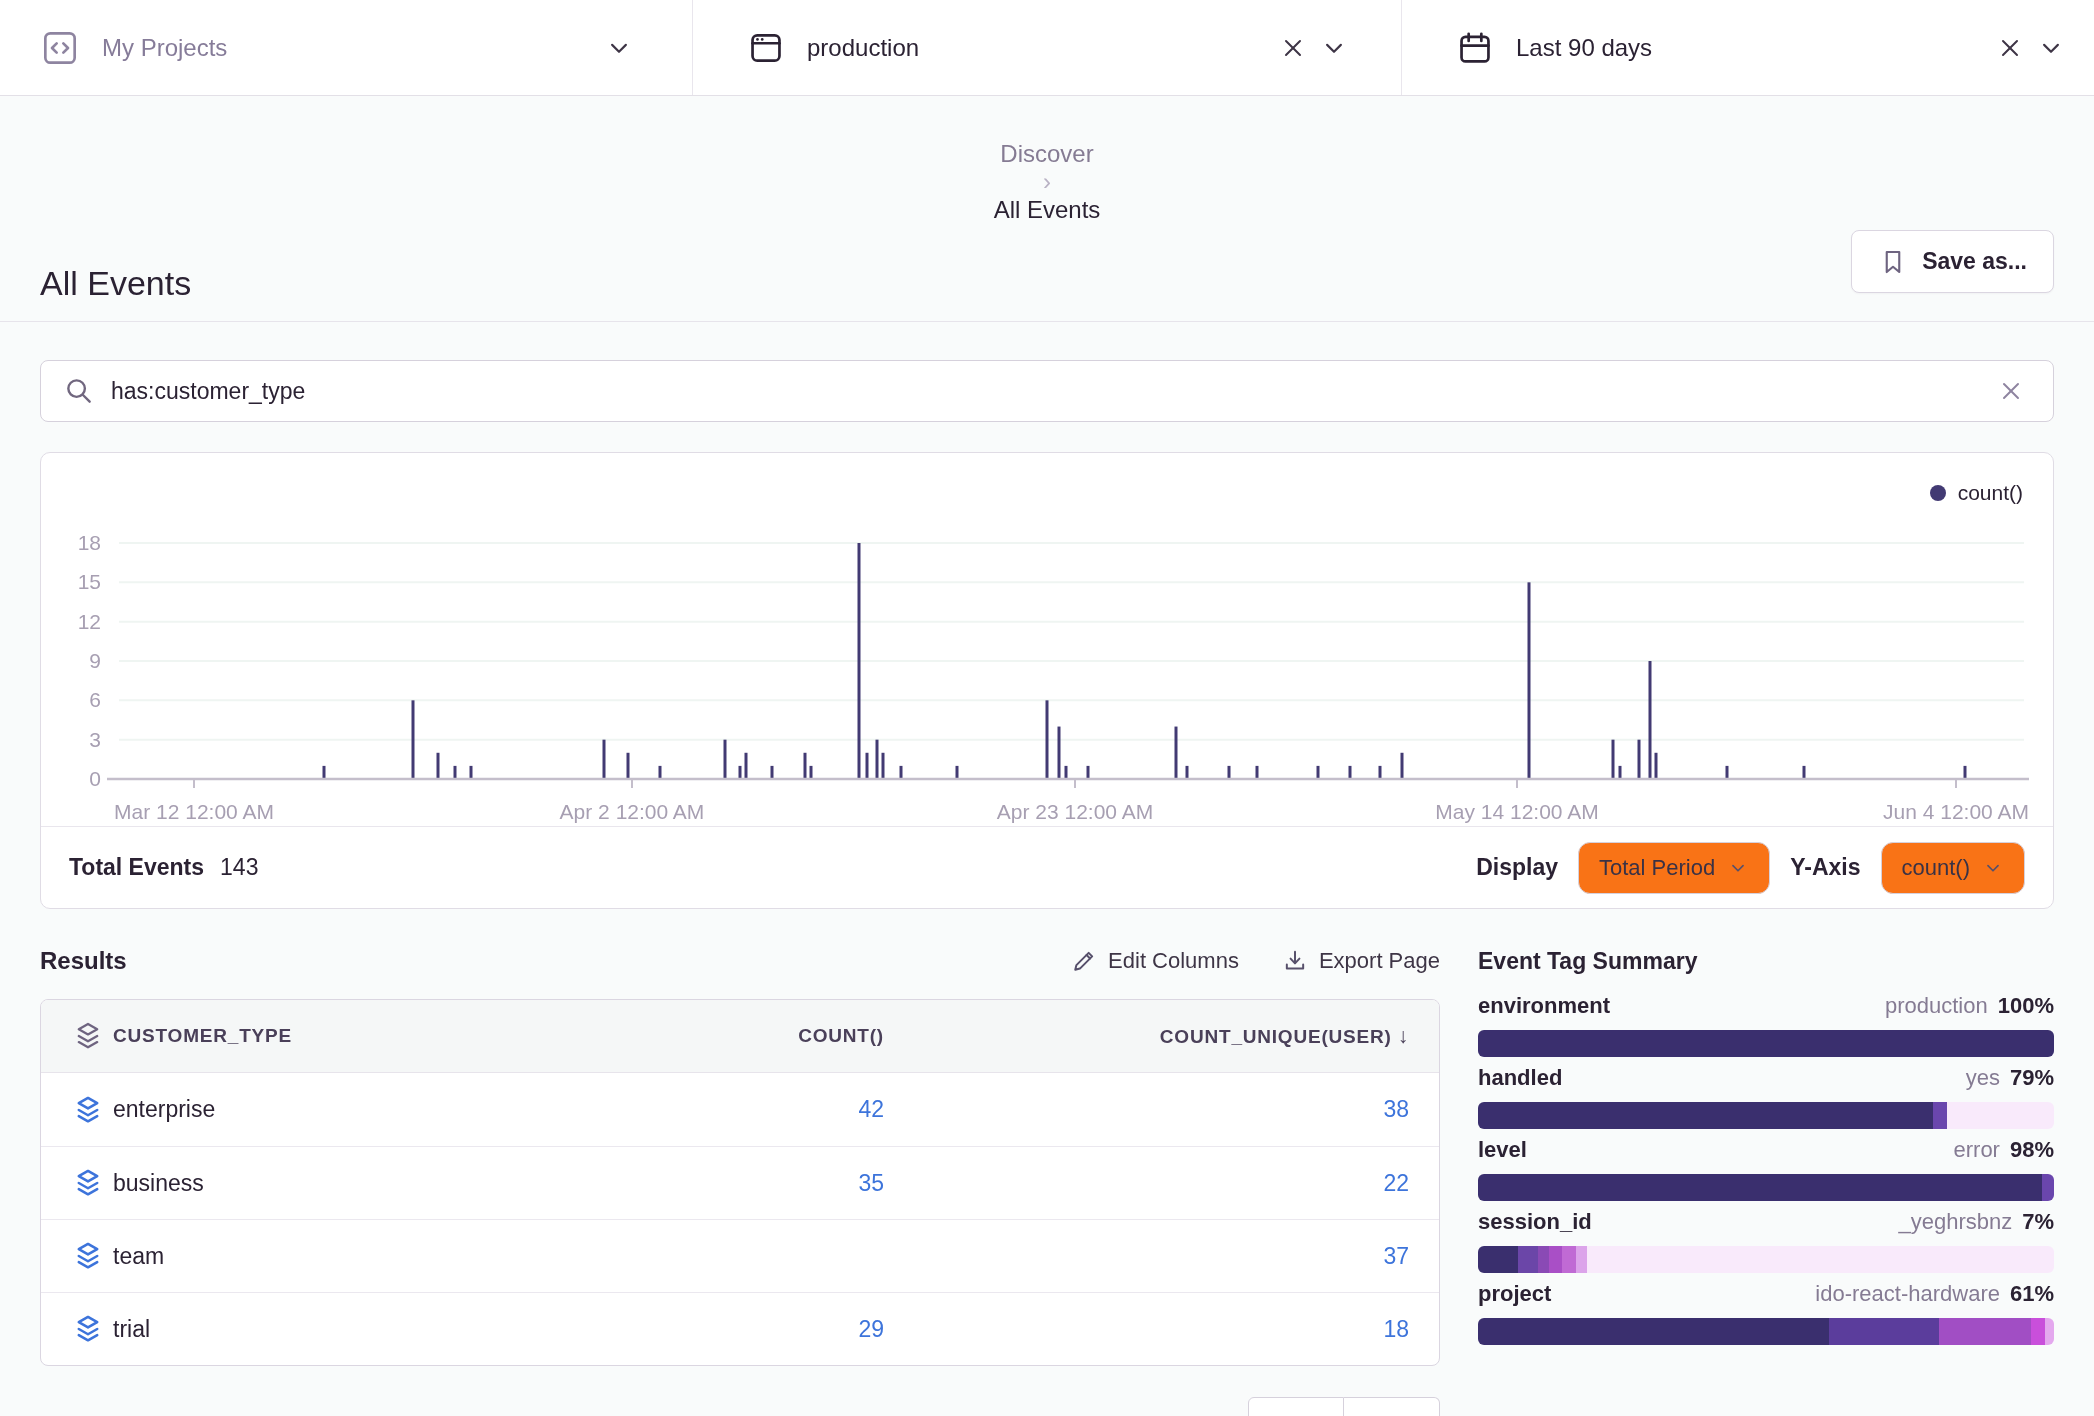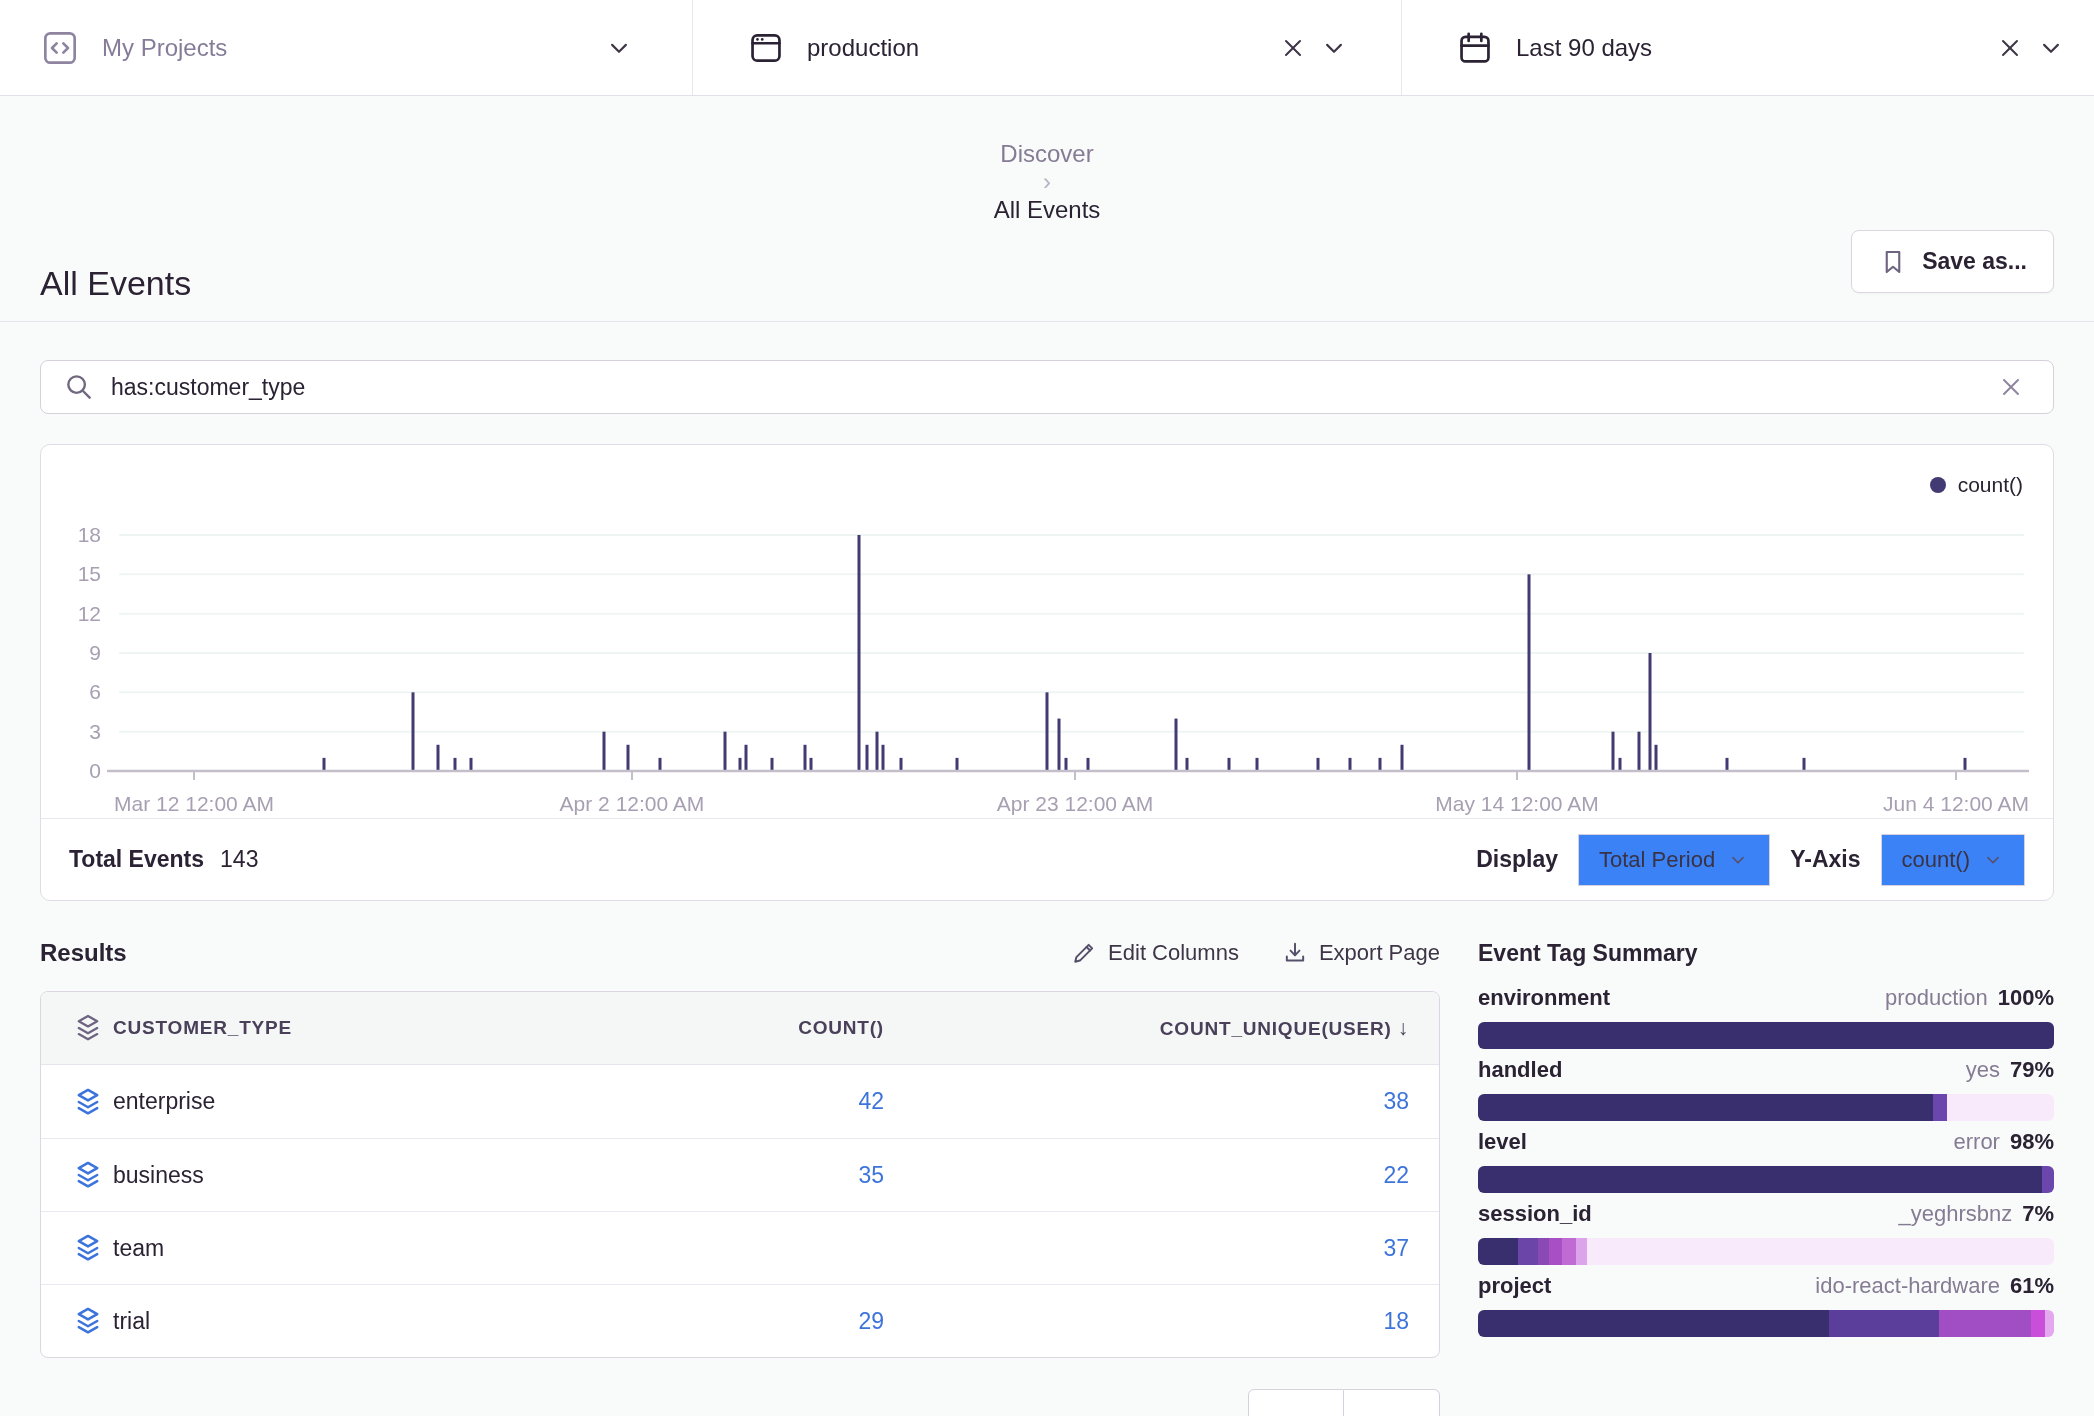--- a/index.html
+++ b/index.html
@@ -26,37 +26,37 @@
   .crumb-sep { margin:0 16px; color:#B9B2C4; }
   .crumb-current { color:#2B2233; }
   .page-title { font-size:34px; font-weight:500; color:#2B2233; margin-top:40px; }
   .saveas-btn { position:absolute; right:40px; top:134px; height:63px; display:flex; align-items:center; gap:14px;
     background:#fff; border:1px solid #DBD6E1; border-radius:8px; padding:0 26px; font-size:23px; font-weight:700;
     color:#2B2233; box-shadow:0 1px 2px rgba(43,34,51,.04); cursor:pointer; font-family:inherit; }
 
   
   .content { padding:0 40px; }
 
-  .search-bar { margin-top:38px; height:54px; background:#fff; border:1px solid #D6D1DC; border-radius:8px;
+  .search-bar { margin-top:38px; height:62px; background:#fff; border:1px solid #D6D1DC; border-radius:8px;
     display:flex; align-items:center; padding:12px 22px; }
   .search-input { flex:1; border:none; outline:none; font-size:23px; color:#2B2233; margin-left:16px;
     font-family:inherit; background:transparent; }
 
   
   .chart-card { margin-top:30px; background:#fff; border:1px solid #E0DCE5; border-radius:10px; }
   .chart-legend { display:flex; justify-content:flex-end; align-items:center; gap:12px; padding:22px 30px 0 0; height:58px; cursor:pointer; }
   .legend-dot { width:16px; height:16px; border-radius:50%; }
   .legend-label { font-size:21px; color:#2B2233; }
   .chart-svg-wrap { height:315px; }
   .chart-footer { height:82px; border-top:1px solid #E9E6ED; display:flex; align-items:center; padding:0 28px;justify-content:space-between; }
   .cf-left { display:flex; align-items:baseline; gap:16px; font-size:23px; }
   .cf-bold { font-weight:700; color:#2B2233; }
   .cf-right { margin-left:auto; display:flex; align-items:center; gap:20px; }
   .cf-label { font-size:23px; font-weight:700; color:#2B2233; }
-  .dd-btn { height:52px; border:1px solid #D6D1DC; border-radius:1px; background:#3b82f6; display:flex; align-items:center;
+  .dd-btn { height:52px; border:1px solid #D6D1DC; border-radius:12px; background:#f97316; display:flex; align-items:center;
     gap:12px; padding:0 20px; font-size:22px; color:#3A3245; font-weight:500; cursor:pointer; font-family:inherit; }
 
   
   .lower { display:flex; gap:38px; margin-top:28px; }
   .col-left { width:1400px; }
   .col-right { flex:1; }
   .results-head { display:flex; align-items:center; height:48px; }
   .results-title { font-size:24px; font-weight:700; color:#2B2233; }
   .results-actions { margin-left:auto; display:flex; align-items:center; gap:42px; }
   .text-btn { display:flex; align-items:center; gap:10px; background:none; border:none; font-size:22px;

